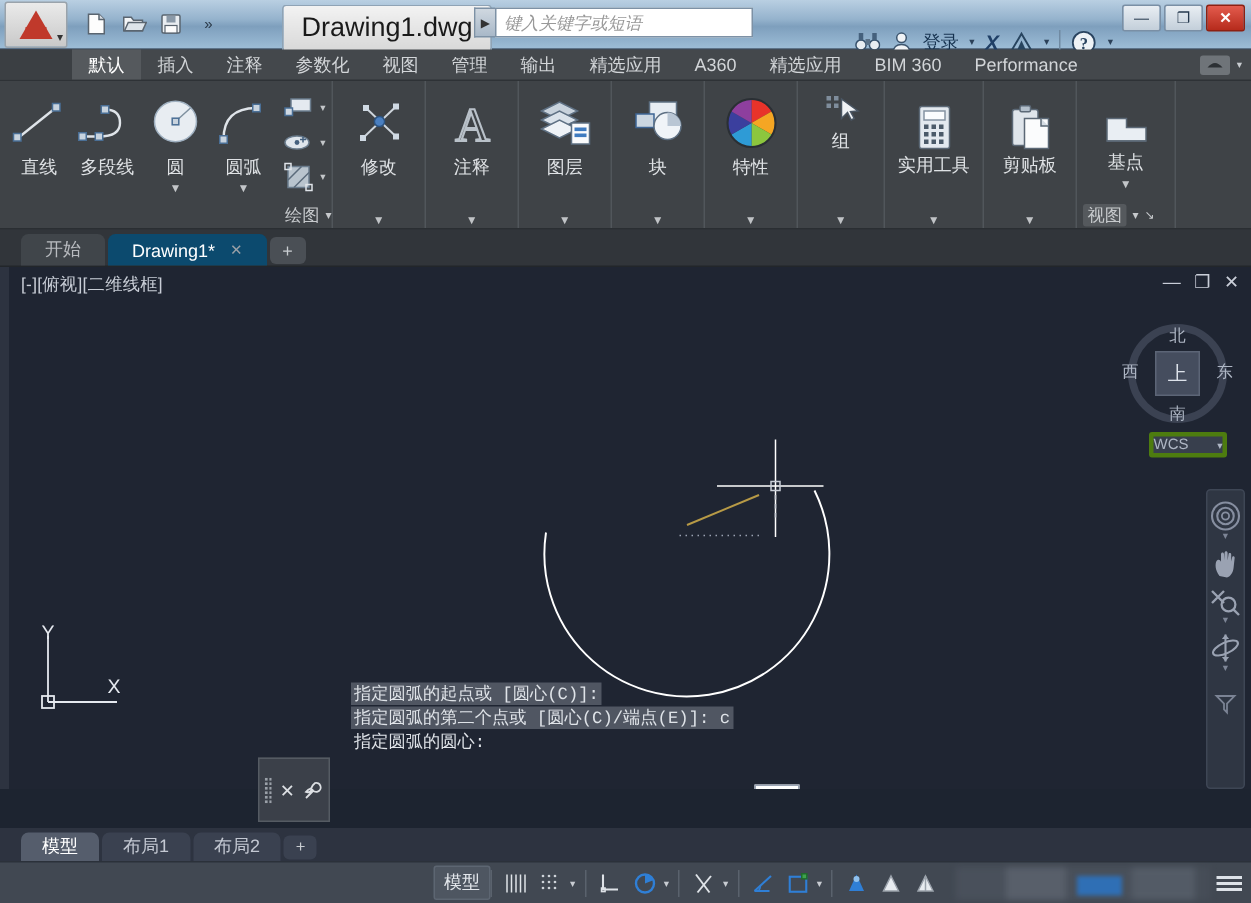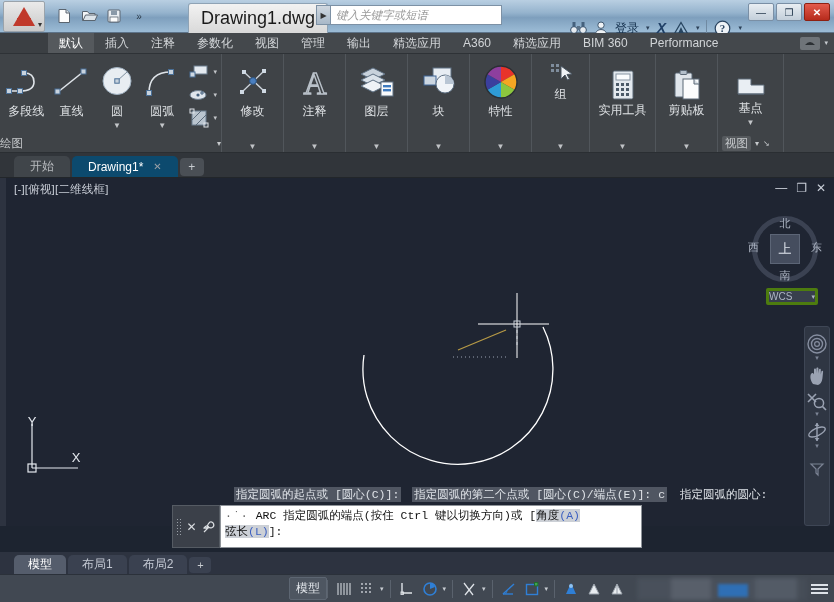--- a/index.html
+++ b/index.html
@@ -107,21 +107,21 @@
     border-bottom:1px solid #2a2e32;
     position:relative;
   }
   .panel{
     display:flex;flex-direction:column; position:relative;
     border-right:1px solid #51565b;
     padding-top:2px;
   }
   .panel-body{flex:1;display:flex;align-items:flex-start;padding:3px 4px 0 4px;gap:1px;}
   .panel-title{
-    height:17px;display:flex;align-items:center;justify-content:space-between;gap:4px;
+    height:17px;display:flex;align-items:center;justify-content:flex-end;gap:4px;
     font-size:11.5px;color:#c6c9cc;
   }
   .bigbtn{
     width:54px;display:flex;flex-direction:column;align-items:center;
     padding-top:3px;
     border-radius:2px;
   }
   .bigbtn .ic{height:40px;display:flex;align-items:center;justify-content:center;}
   .bigbtn .lb{font-size:12px;color:#dfe2e5;margin-top:1px;white-space:nowrap;}
   .bigbtn .dn{font-size:8px;color:#c3c6c9;line-height:8px;margin-top:2px;}
@@ -211,21 +211,21 @@
   .navbar .nbcaret{font-size:7px;color:#7d8596;line-height:6px;}
   .ucs{position:absolute;left:16px;bottom:48px;width:62px;height:62px;}
   
   .dyn-field{
     position:absolute;left:497px;top:345px;width:30px;height:22px;
     background:#fff;border:1px solid #9aa4b4;
     display:flex;align-items:center;justify-content:flex-start;
   }
   
   .cmd-hist{
-    position:absolute;left:228px;bottom:24px;display:flex;flex-direction:row;gap:11px;
+    position:absolute;left:228px;bottom:24px;display:flex;flex-direction:column;gap:1px;
   }
   .cmd-hist .ln{
     background:rgba(120,128,138,.55);color:#dfe3e8;font-size:11.5px;
     font-family:"Liberation Mono", monospace;
     padding:0 2px; width:max-content;
   }
   
   .cmdline{
     position:absolute;left:172px;top:505px;width:470px;height:43px;
     display:flex;
@@ -408,39 +408,39 @@
   </div>
 </div>
 
 <div class="ribbon">
 
   <div class="panel draw">
     <div class="panel-body">
 
       <div class="bigbtn">
         <div class="ic">
+          <svg width="40" height="34" viewBox="0 0 40 34">
+            <line x1="6" y1="27" x2="31" y2="7" stroke="#dfe4e9" stroke-width="1.6"></line>
+            <rect x="3" y="24" width="5" height="5" fill="#c8d3de" stroke="#4a6f96"></rect>
+            <rect x="29" y="4" width="5" height="5" fill="#c8d3de" stroke="#4a6f96"></rect>
+          </svg>
+        </div>
+        <div class="lb">直线</div>
+      </div>
+
+      <div class="bigbtn">
+        <div class="ic">
           <svg width="44" height="34" viewBox="0 0 44 34">
             <path d="M5 26 H16 Q30 26 30 17 Q30 8 20 8" fill="none" stroke="#dfe4e9" stroke-width="1.6"></path>
             <rect x="2.5" y="23.5" width="5" height="5" fill="#c8d3de" stroke="#4a6f96"></rect>
             <rect x="13.5" y="23.5" width="5" height="5" fill="#c8d3de" stroke="#4a6f96"></rect>
             <rect x="17.5" y="5.5" width="5" height="5" fill="#c8d3de" stroke="#4a6f96"></rect>
           </svg>
         </div>
         <div class="lb">多段线</div>
-      </div>
-
-      <div class="bigbtn">
-        <div class="ic">
-          <svg width="40" height="34" viewBox="0 0 40 34">
-            <line x1="6" y1="27" x2="31" y2="7" stroke="#dfe4e9" stroke-width="1.6"></line>
-            <rect x="3" y="24" width="5" height="5" fill="#c8d3de" stroke="#4a6f96"></rect>
-            <rect x="29" y="4" width="5" height="5" fill="#c8d3de" stroke="#4a6f96"></rect>
-          </svg>
-        </div>
-        <div class="lb">直线</div>
       </div>
 
       <div class="bigbtn">
         <div class="ic">
           <svg width="40" height="36" viewBox="0 0 40 36">
             <ellipse cx="20" cy="17" rx="14" ry="13.5" fill="#e8edf2" stroke="#9fb0c0"></ellipse>
             <line x1="20" y1="17" x2="30" y2="8" stroke="#7f909f"></line>
             <rect x="17.8" y="14.8" width="4.4" height="4.4" fill="#c8d3de" stroke="#4a6f96"></rect>
           </svg>
         </div>
@@ -789,30 +789,20 @@
 <div class="cmdline">
   <div class="cmd-grip">
     <span class="dots"></span>
     <span>✕</span>
     <span>
       <svg width="14" height="14" viewBox="0 0 14 14">
         <path d="M2 12 L7 7 M6 6 a3 3 0 1 0 2-4 l-1.5 1.5 -1 2 -2 1 -1.5 1.5 a3 3 0 0 0 4 -2" fill="none" stroke="#dcdfe3" stroke-width="1.2"></path>
       </svg>
     </span>
   </div>
-  <div class="cmd-body">
-    <div>
-      <span class="cmd-prompt-dots">·˙·</span>
-      <span>ARC</span>
-      <span>指定圆弧的端点(按住 Ctrl 键以切换方向)或 [</span><span class="hl">角度</span><span class="hl key">(A)</span>
-    </div>
-    <div>
-      <span class="hl">弦长</span><span class="hl key">(L)</span><span>]:</span>
-    </div>
-  </div>
 </div>
 
 <div class="layouttabs">
   <div class="ltab active">模型</div>
   <div class="ltab">布局1</div>
   <div class="ltab">布局2</div>
   <div class="ltab-add">+</div>
 </div>
 
 <div class="statusbar">

